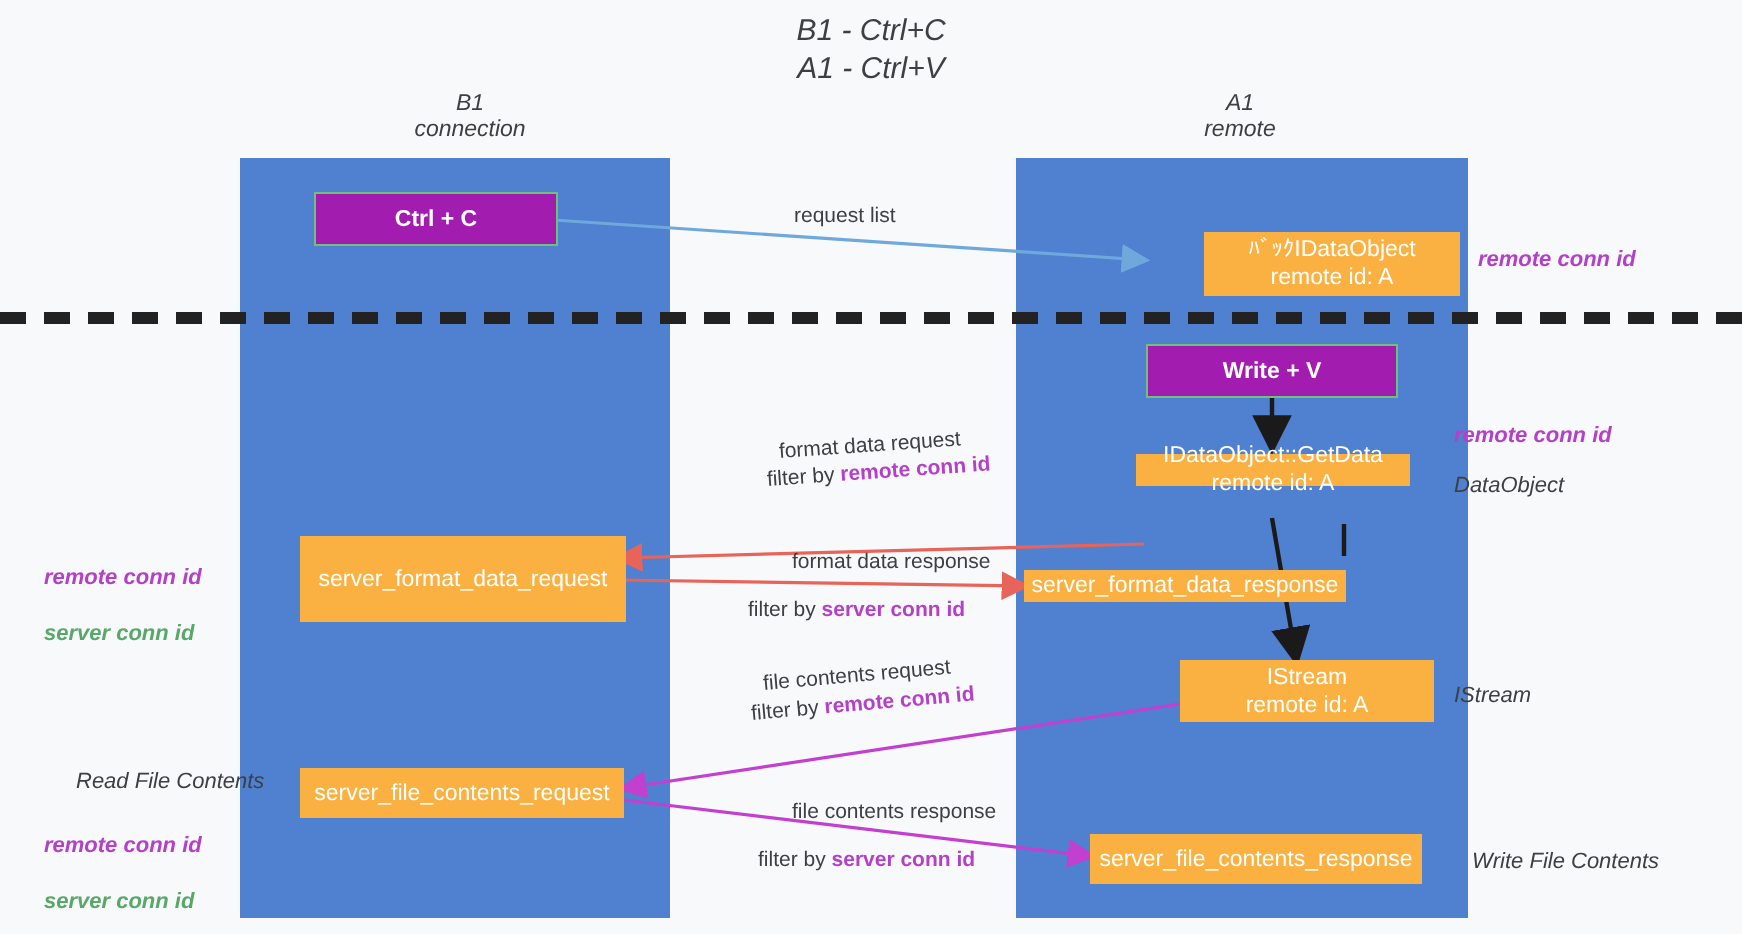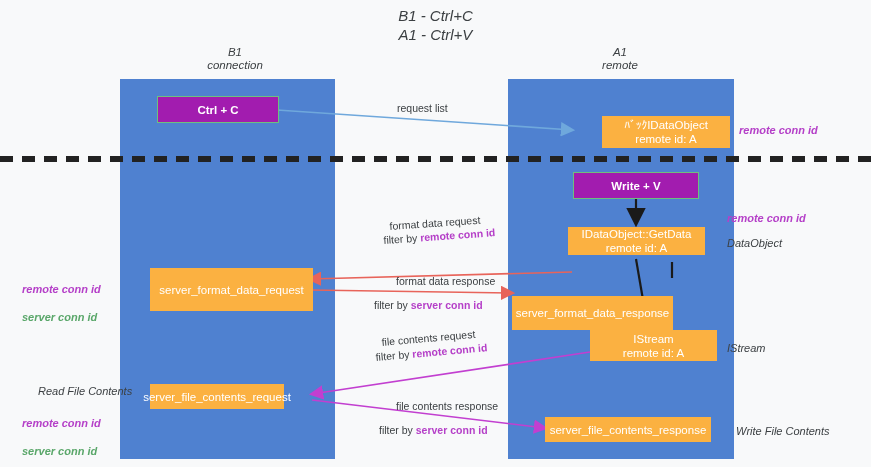--- a/index.html
+++ b/index.html
@@ -118,31 +118,31 @@
     <line x1="710" y1="360" x2="710" y2="345" stroke="#1a1a1a" stroke-width="2"></line>
   </svg>
 
   <div class="node green" style="left:157px;top:96px;width:122px;height:27px;">Ctrl + C</div>
 
   <div class="node orange" style="left:572px;top:116px;width:128px;height:32px;margin-left:30px;">ﾊﾞｯｸIDataObject
 remote id: A</div>
 
   <div class="node green" style="left:573px;top:172px;width:126px;height:27px;">Write + V</div>
 
-  <div class="node orange" style="left:568px;top:227px;width:137px;height:28px;">IDataObject::GetData
+  <div class="node orange" style="left:568px;top:227px;width:137px;height:16px;">IDataObject::GetData
 remote id: A</div>
 
   <div class="node orange" style="left:150px;top:268px;width:163px;height:43px;">server_format_data_request</div>
 
-  <div class="node orange" style="left:512px;top:296px;width:161px;height:34px;">server_format_data_response</div>
+  <div class="node orange" style="left:512px;top:285px;width:161px;height:16px;">server_format_data_response</div>
 
   <div class="node orange" style="left:590px;top:330px;width:127px;height:31px;">IStream
 remote id: A</div>
 
-  <div class="node orange" style="left:150px;top:384px;width:134px;height:25px;">server_file_contents_request</div>
+  <div class="node orange" style="left:150px;top:384px;width:162px;height:25px;">server_file_contents_request</div>
 
   <div class="node orange" style="left:545px;top:417px;width:166px;height:25px;">server_file_contents_response</div>
 
   <div class="edge-label" style="left:397px;top:101px;">request list</div>
 
   <div class="edge-label" style="left:389px;top:219px;transform:rotate(-4deg);transform-origin:left top;">format data request</div>
   <div class="edge-label" style="left:383px;top:233px;transform:rotate(-4deg);transform-origin:left top;">
     <span>filter by </span><span class="lbl-purple">remote conn id</span>
   </div>
 

